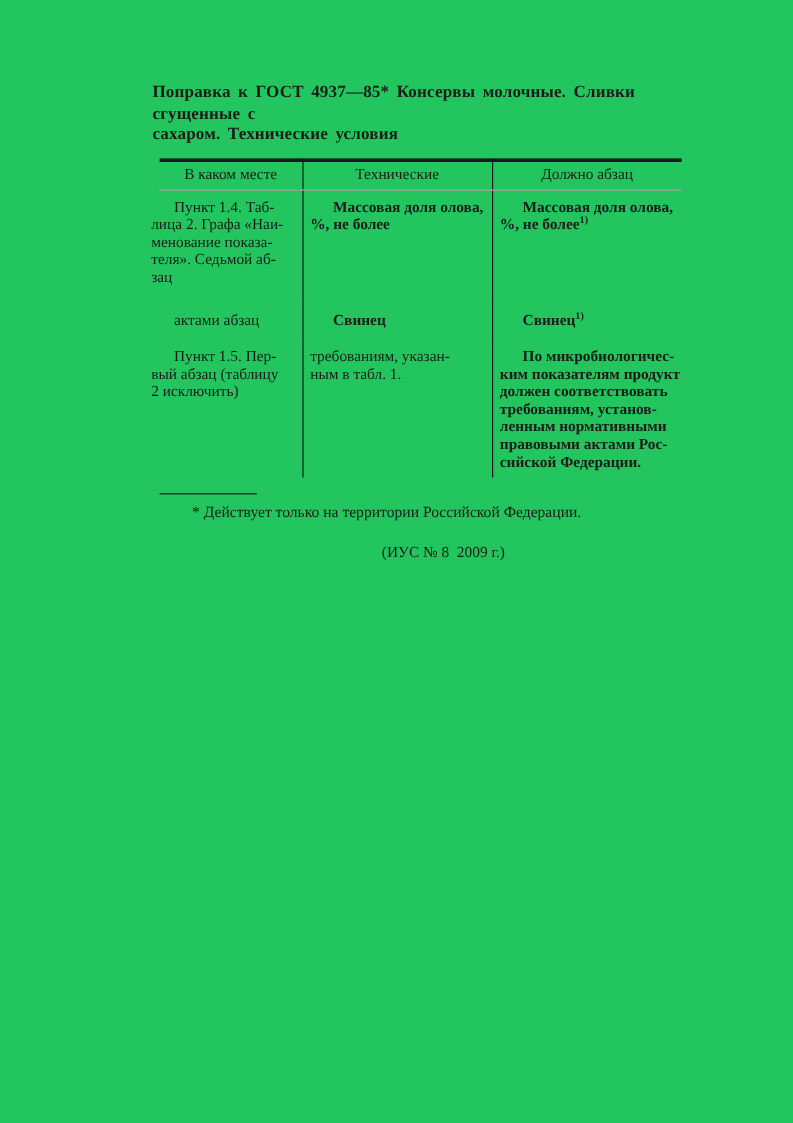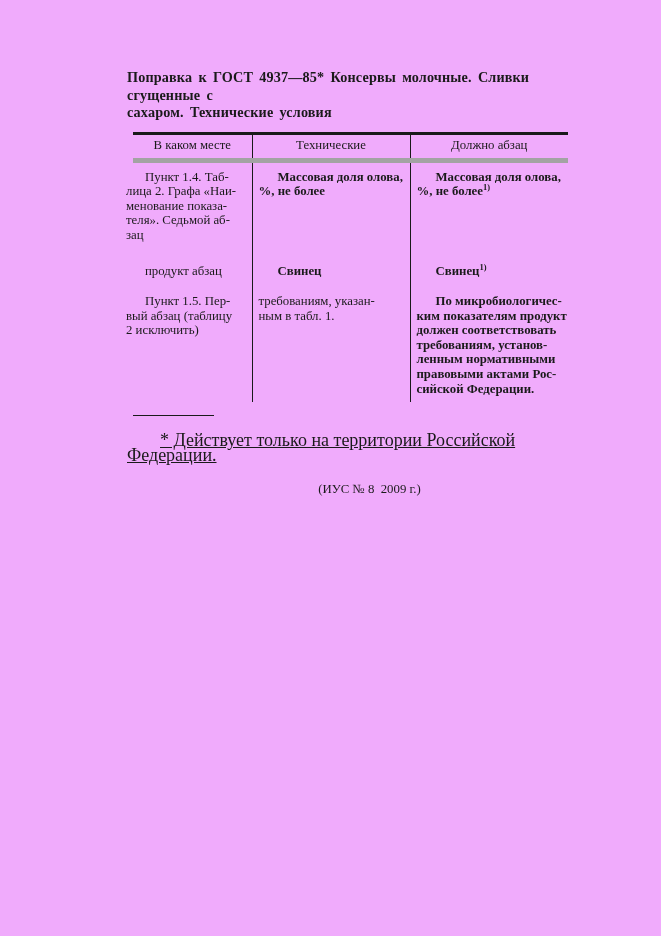--- a/index.html
+++ b/index.html
@@ -6,21 +6,21 @@
   html, body { margin: 0; padding: 0; }
   body {
     width: 661px; height: 936px;
     background: #ffffff;
     font-family: "Liberation Serif", "DejaVu Serif", serif;
     color: #1a1a1a;
   }
   .page {
     position: relative;
     width: 661px; height: 936px;
-    background: #f0abfc;
+    background: #22c55e;
     overflow: hidden;
   }
   .content {
     position: absolute;
     left: 127px; top: 69px;
     width: 441px;
   }
   .doc-title {
     margin: 0 0 10px 0;
     font-size: 14.2px;
@@ -38,21 +38,21 @@
     table-layout: fixed;
     border-top: 3px solid #1a1a1a;
     font-size: 12.8px;
   }
   table.corr th {
     font-weight: normal;
     font-size: 12.8px;
     text-align: center;
     vertical-align: middle;
     padding: 3px 2px 5px 2px;
-    border-bottom: 5px solid #a3a3a3;
+    border-bottom: 1px solid #a3a3a3;
   }
   table.corr th.c2, table.corr th.c3,
   table.corr td.c2, table.corr td.c3 {
     border-left: 1px solid #1a1a1a;
   }
   table.corr td {
     vertical-align: top;
     line-height: 14.6px;
     padding: 7px 4px 0 6px;
     text-align: left;
@@ -76,25 +76,24 @@
     border-top: 1px solid #1a1a1a;
     margin: 0 0 7px 0;
   }
   .fn-para { text-indent: 16px; }
   .foot-rule {
     width: 81px; height: 0;
     border-top: 1px solid #1a1a1a;
     margin: 13px 0 0 6px;
   }
   .footnote {
-    margin: 17px 0 0 0;
-    font-size: 18px;
+    margin: 7px 0 0 0;
+    font-size: 13px;
     line-height: 15px;
     text-indent: 33px;
-    text-decoration: underline;
   }
   .publication {
     margin: 19px 0 3px 0;
     padding-left: 44px;
     font-size: 12.8px;
     text-align: center;
     white-space: pre;
   }
 </style>
 </head>
@@ -132,21 +131,21 @@
               <span class="cb indent"><span class="txt">Массовая доля олова,
 %, не более</span></span>
             </td>
           <td class="c3">
               <span class="cb indent"><span class="txt">Массовая доля олова,
 %, не более</span><sup>1)</sup></span>
             </td>
         </tr>
         <tr class="r3">
           <td class="c1">
-              <span class="cb"><span class="txt">продукт абзац</span></span>
+              <span class="cb"><span class="txt">актами абзац</span></span>
             </td>
           <td class="c2">
               <span class="cb indent"><span class="txt">Свинец</span></span>
             </td>
           <td class="c3">
               <span class="cb indent"><span class="txt">Свинец</span><sup>1)</sup></span>
             </td>
         </tr>
         <tr class="r5">
           <td class="c1">

